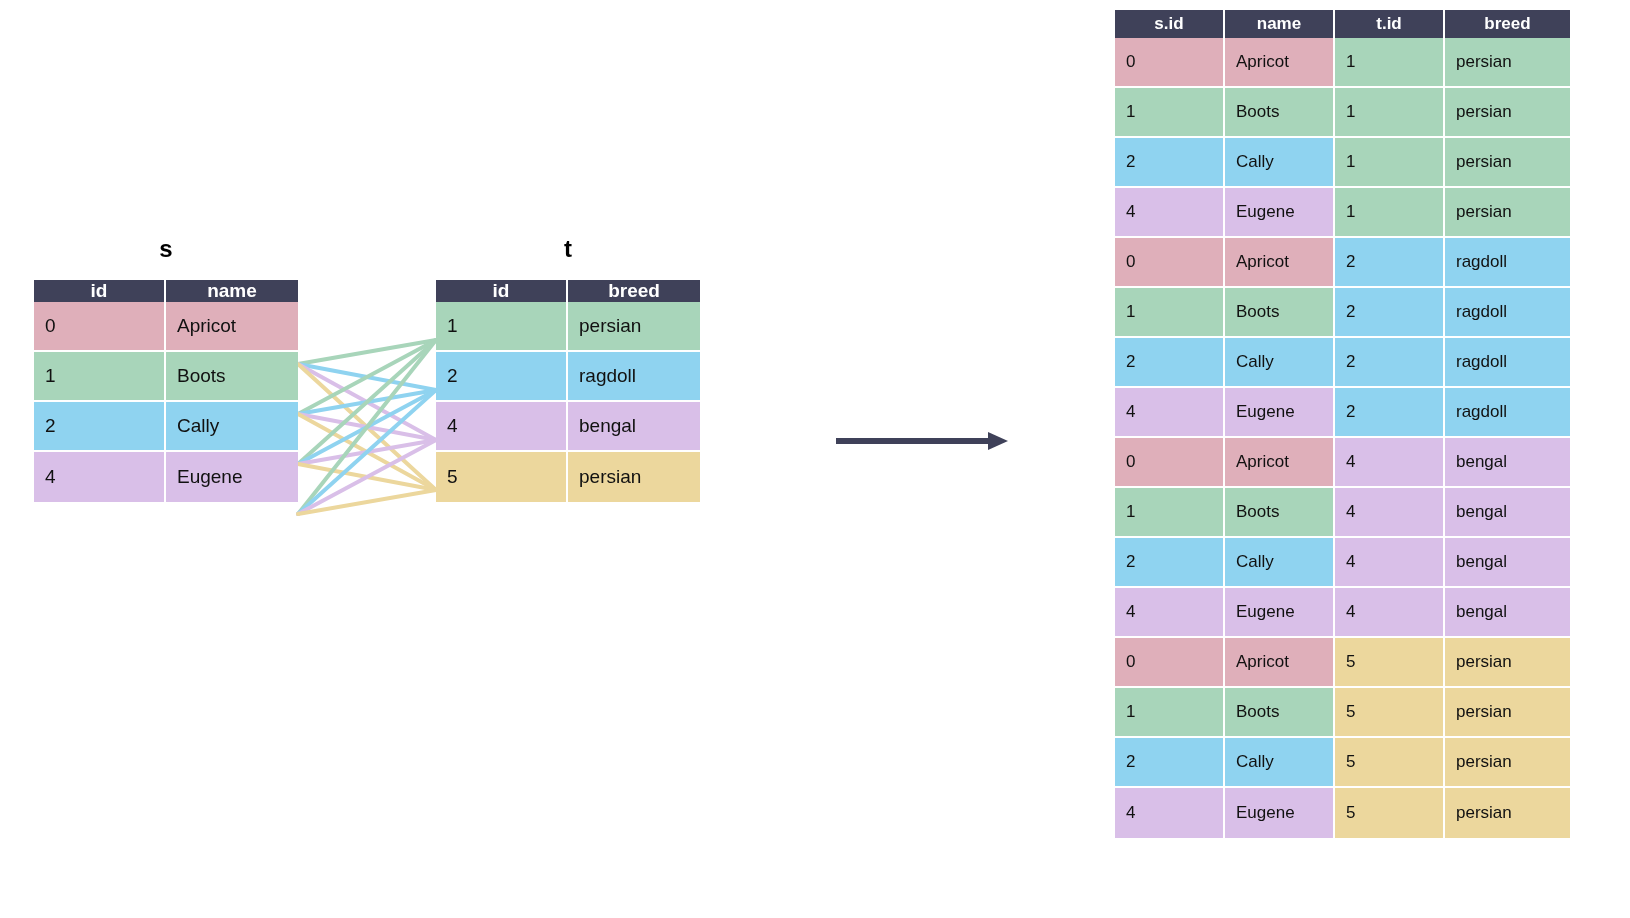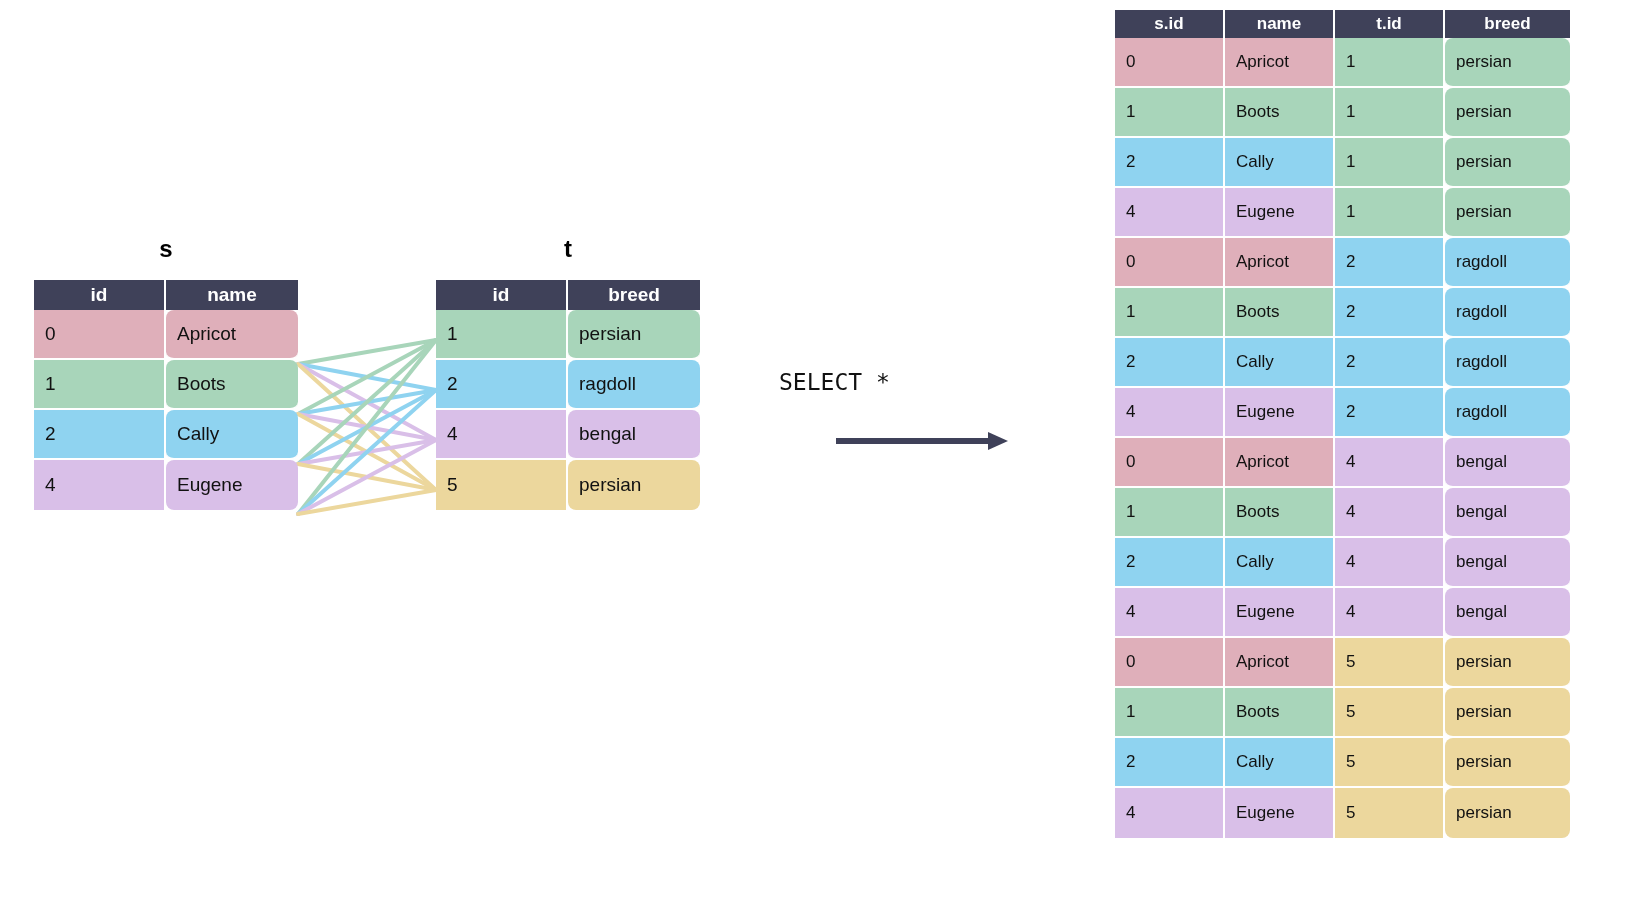--- a/index.html
+++ b/index.html
@@ -45,25 +45,25 @@
   .tbl td {
     text-align: left;
     color: #111111;
     border-right: 2px solid #ffffff;
     border-bottom: 2px solid #ffffff;
     box-sizing: border-box;
     padding: 0 0 0 11px;
     white-space: nowrap;
     overflow: hidden;
   }
-  .tbl td:last-child { border-right: 0; border-radius: 8px; }
+  .tbl td:last-child { border-right: 0; }
   .tbl tr:last-child td { border-bottom: 0; }
 
   
-  .src-tbl th { height: 30px; font-size: 19px; }
+  .src-tbl th { height: 22px; font-size: 19px; }
   .src-tbl td { height: 50px; font-size: 19px; }
 
   #table-s { left: 34px; top: 280px; width: 264px; }
   #table-t { left: 436px; top: 280px; width: 264px; }
 
   .col-id   { width: 132px; }
   .col-name { width: 132px; }
 
   .tbl-caption {
     position: absolute;
@@ -207,21 +207,20 @@
           <td class="fill-purple">bengal</td>
         </tr>
         <tr>
           <td class="fill-gold">5</td>
           <td class="fill-gold">persian</td>
         </tr>
       </tbody>
   </table>
 
   <div id="sql-block">
-    <span class="sql-line">SELECT *</span>
   </div>
 
   <svg id="arrow-svg" viewBox="0 0 180 32" xmlns="http://www.w3.org/2000/svg">
     <line x1="6" y1="16" x2="158" y2="16" stroke="#3f4159" stroke-width="6"></line>
     <polygon points="158,7 178,16 158,25" fill="#3f4159"></polygon>
   </svg>
 
   <table class="tbl" id="table-result">
     <colgroup>
       <col class="rcol-sid">

